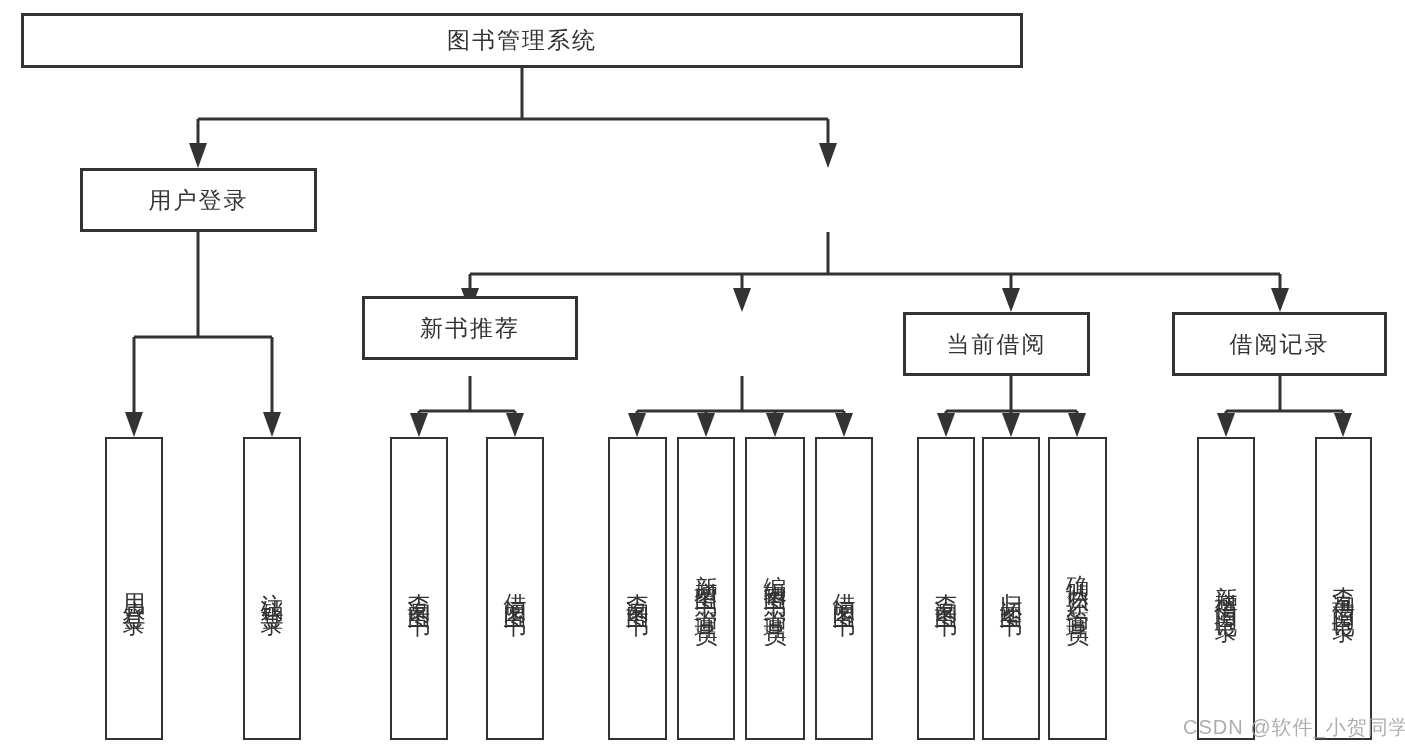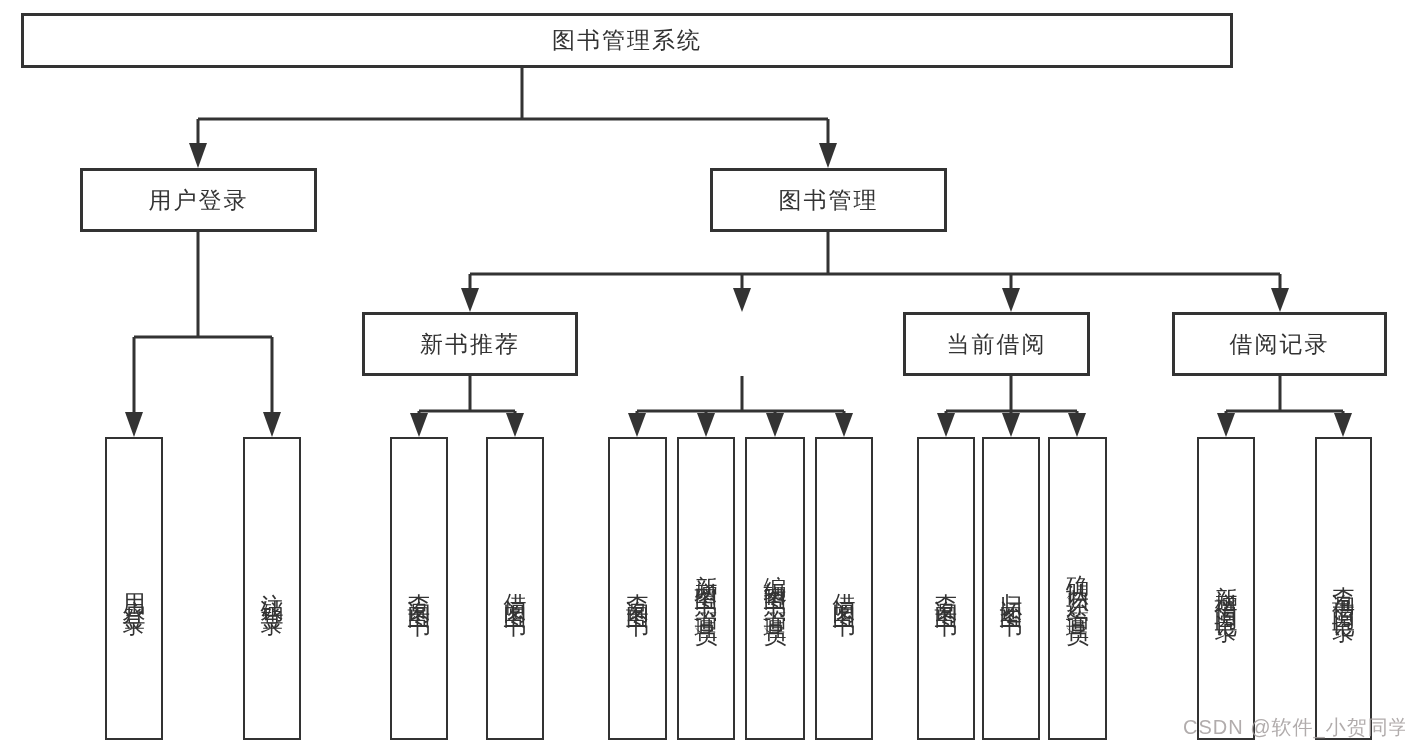--- a/index.html
+++ b/index.html
@@ -90,32 +90,29 @@
       <polygon points="1068,413 1086,413 1077,437"></polygon>
     </g>
 
     <g>
       <path d="M1280 376 V411 M1226 411 H1343 M1226 411 V414 M1343 411 V414"></path>
       <polygon points="1217,413 1235,413 1226,437"></polygon>
       <polygon points="1334,413 1352,413 1343,437"></polygon>
     </g>
   </svg>
 
-  <div class="box" style="left:21px;top:13px;width:1212px;height:55px;">
+  <div class="box" style="left:21px;top:13px;width:1002px;height:55px;">
     <span class="h-label">图书管理系统</span>
   </div>
 
   <div class="box" style="left:80px;top:168px;width:237px;height:64px;">
     <span class="h-label">用户登录</span>
   </div>
-  <div class="box" style="left:710px;top:168px;width:237px;height:64px;">
-    <span class="h-label">图书管理</span>
-  </div>
 
-  <div class="box" style="left:362px;top:312px;width:216px;height:64px;">
+  <div class="box" style="left:362px;top:296px;width:216px;height:64px;">
     <span class="h-label">新书推荐</span>
   </div>
   <div class="box" style="left:903px;top:312px;width:187px;height:64px;">
     <span class="h-label">当前借阅</span>
   </div>
   <div class="box" style="left:1172px;top:312px;width:215px;height:64px;">
     <span class="h-label">借阅记录</span>
   </div>
 
   <div class="box leaf" style="left:105px;top:437px;width:58px;height:303px;">

